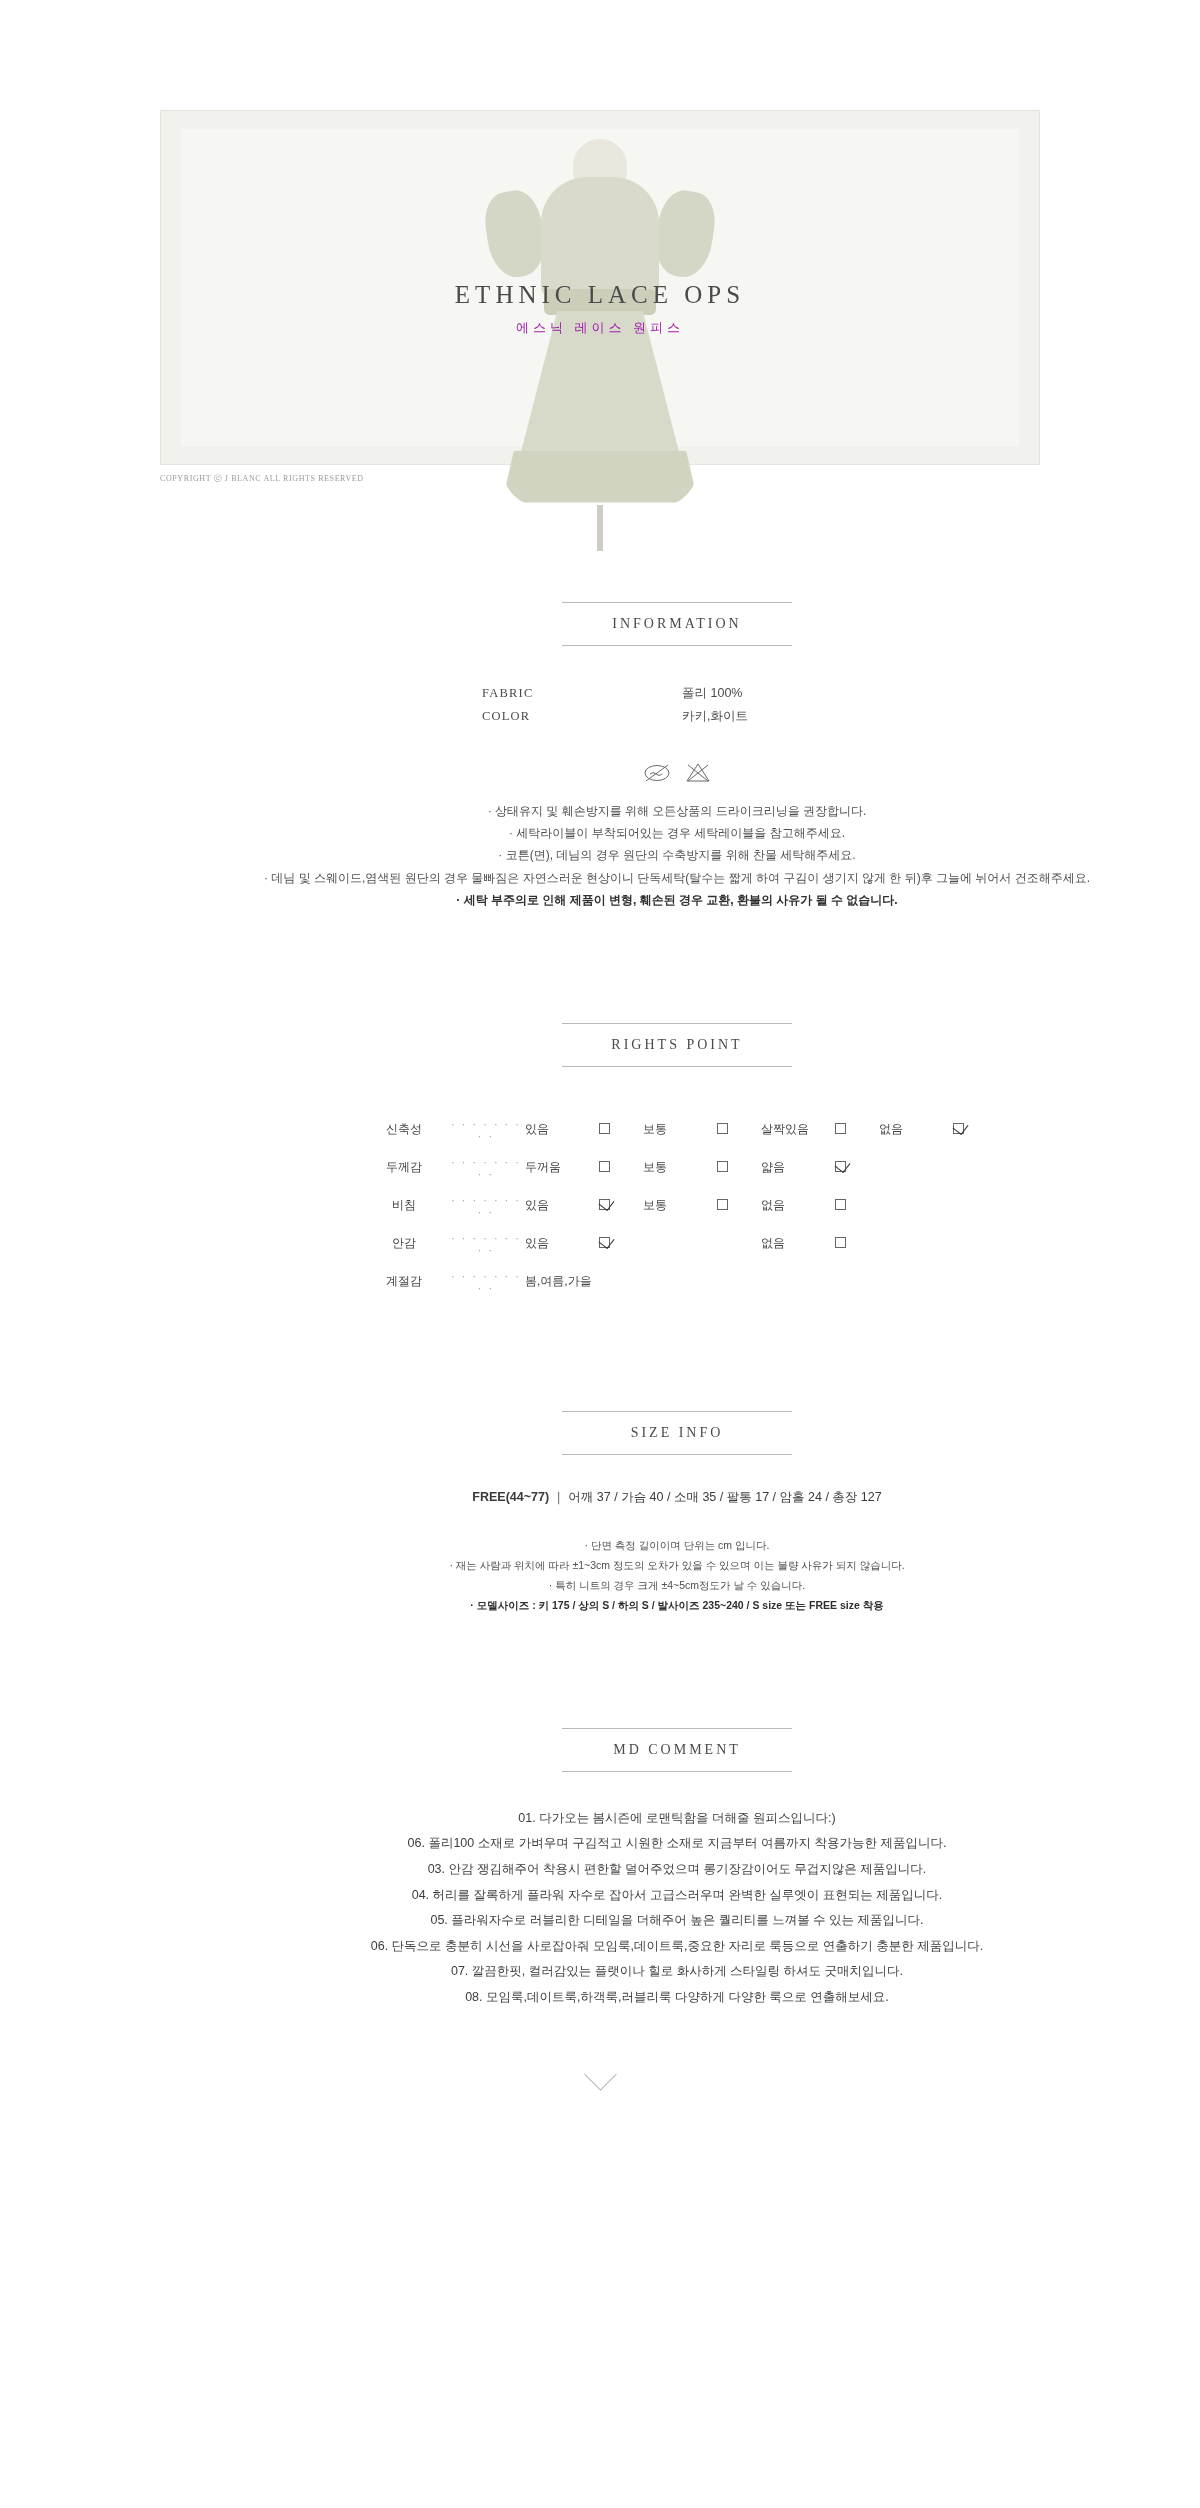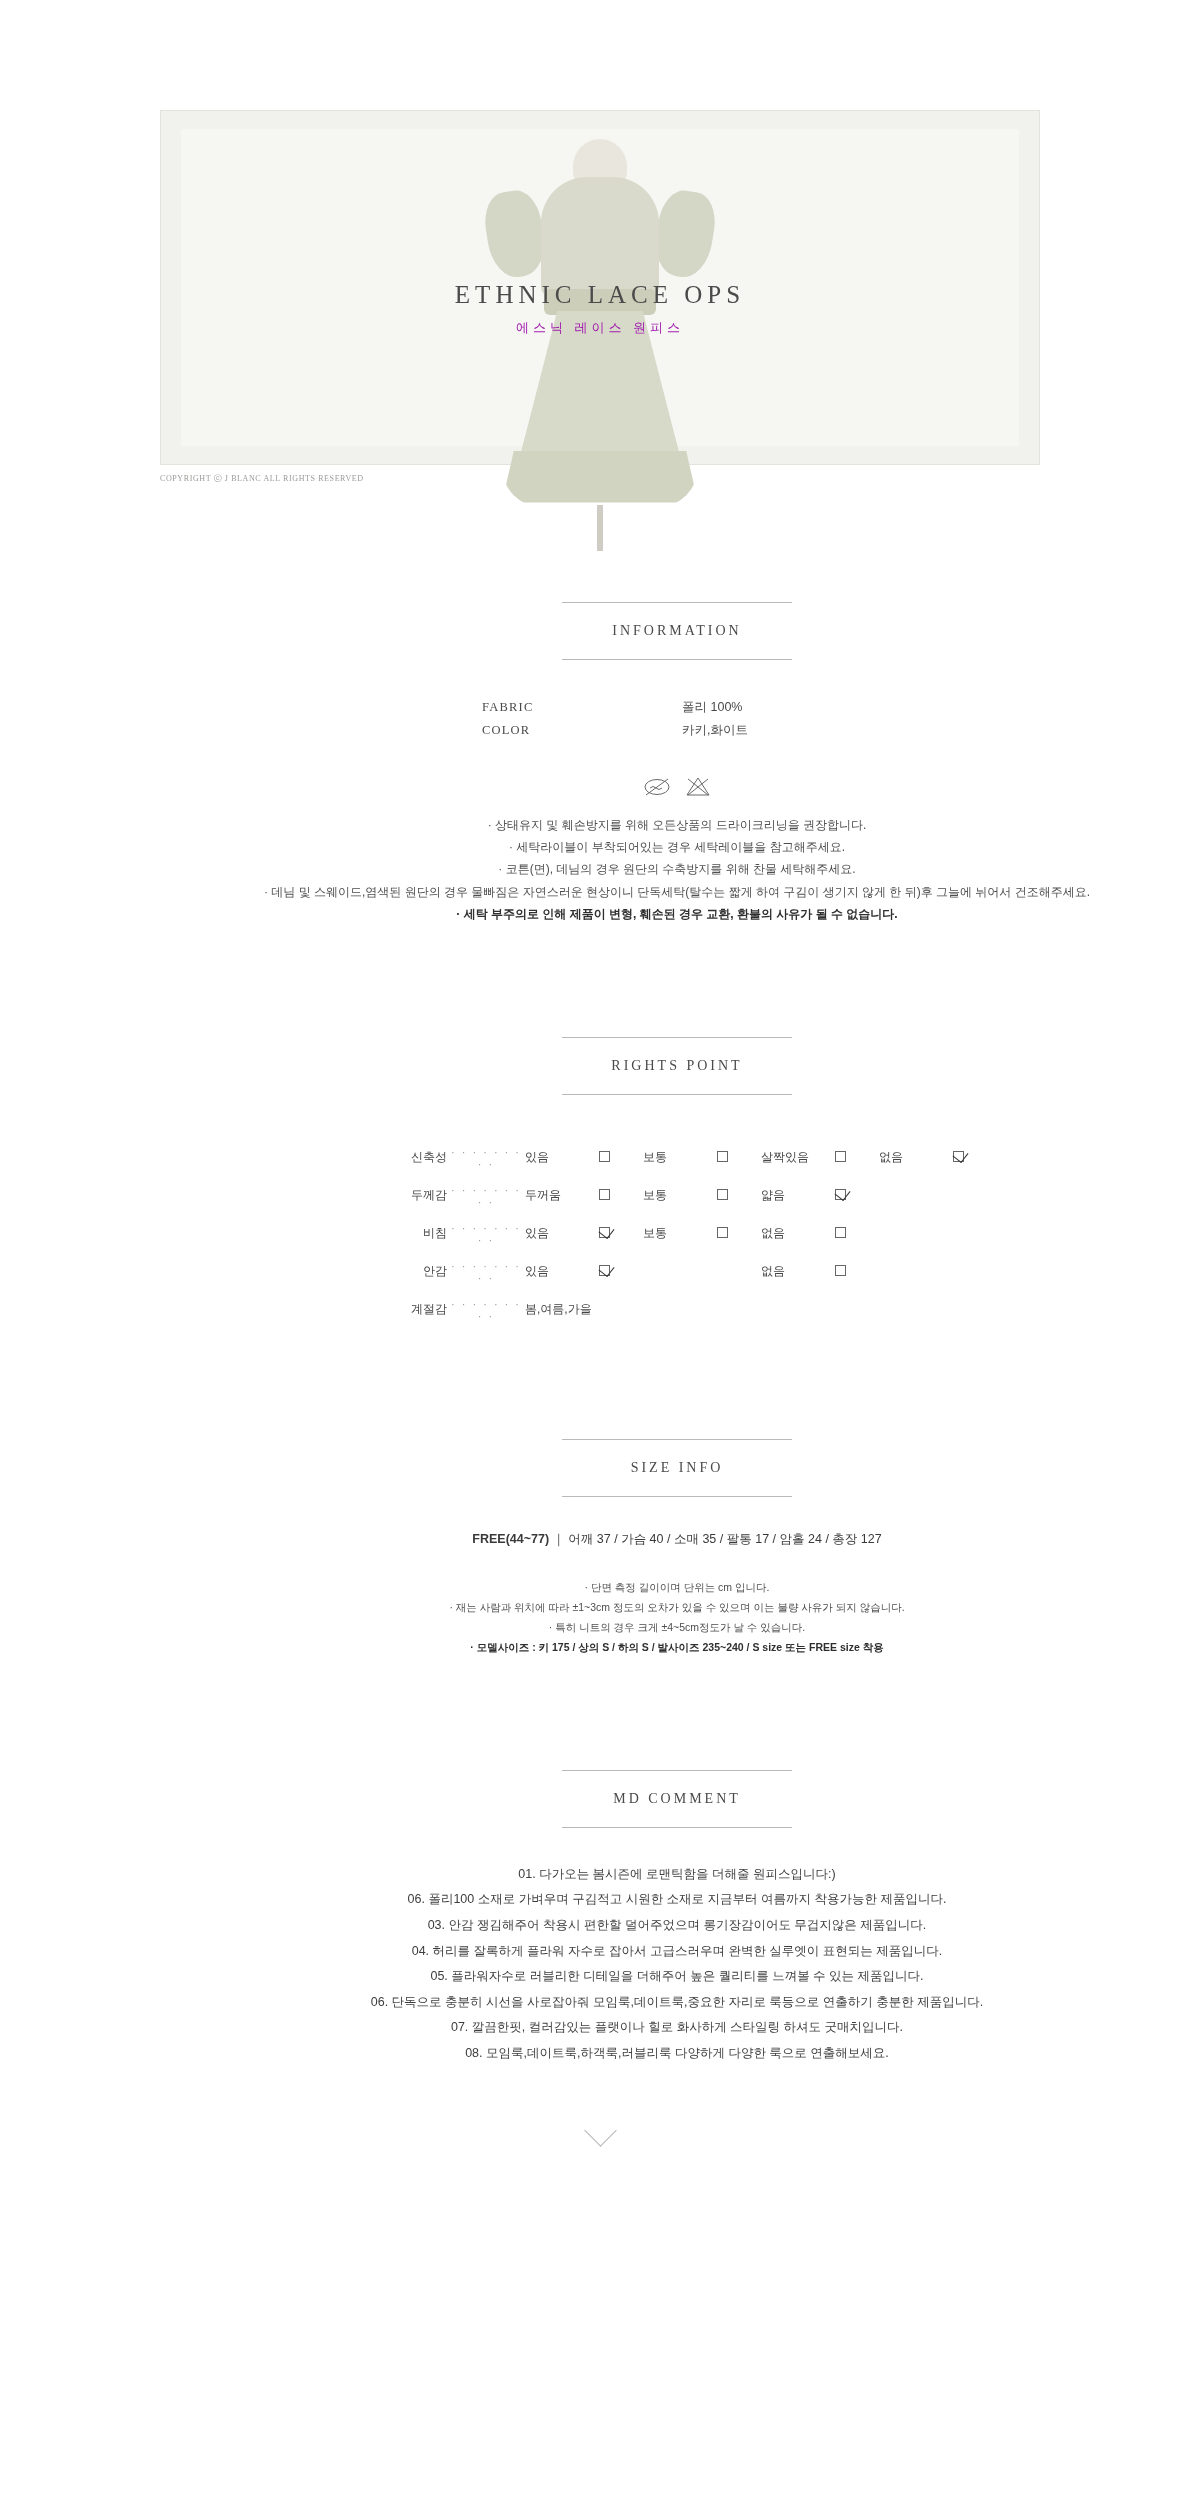--- a/index.html
+++ b/index.html
@@ -152,21 +152,21 @@
   }
 
   
   .section {
     width: 1200px;
     text-align: center;
   }
   .sec-head {
     width: 230px;
     margin: 0 auto;
-    padding: 20px 0;
+    padding: 13px 0;
     border-top: 1px solid #b9b9b5;
     border-bottom: 1px solid #b9b9b5;
     font-family: "Liberation Serif", serif;
     font-size: 14px;
     letter-spacing: 3px;
     color: #4a4a4a;
   }
 
   
   .info-section { margin-top: 118px; }
@@ -203,21 +203,21 @@
 
   
   .check-section { margin-top: 112px; }
   .check-table {
     margin: 44px auto 0 auto;
     border-collapse: collapse;
     font-size: 12px;
     color: #444;
   }
   .check-table td { padding: 7px 0; vertical-align: middle; }
-  .cp-label { width: 86px; text-align: right; padding-left: 4px !important; font-family: Liberation Mono, monospace; }
+  .cp-label { width: 86px; text-align: center; padding-left: 4px !important; font-family: Liberation Mono, monospace; }
   .cp-dots { width: 78px; color: #9b9b9b; letter-spacing: 2px; font-size: 11px; }
   .cp-opt { width: 74px; text-align: left; }
   .cp-box { width: 44px; text-align: left; }
   .box {
     display: inline-block;
     width: 11px;
     height: 11px;
     border: 1px solid #666;
     position: relative;
     box-sizing: border-box;

